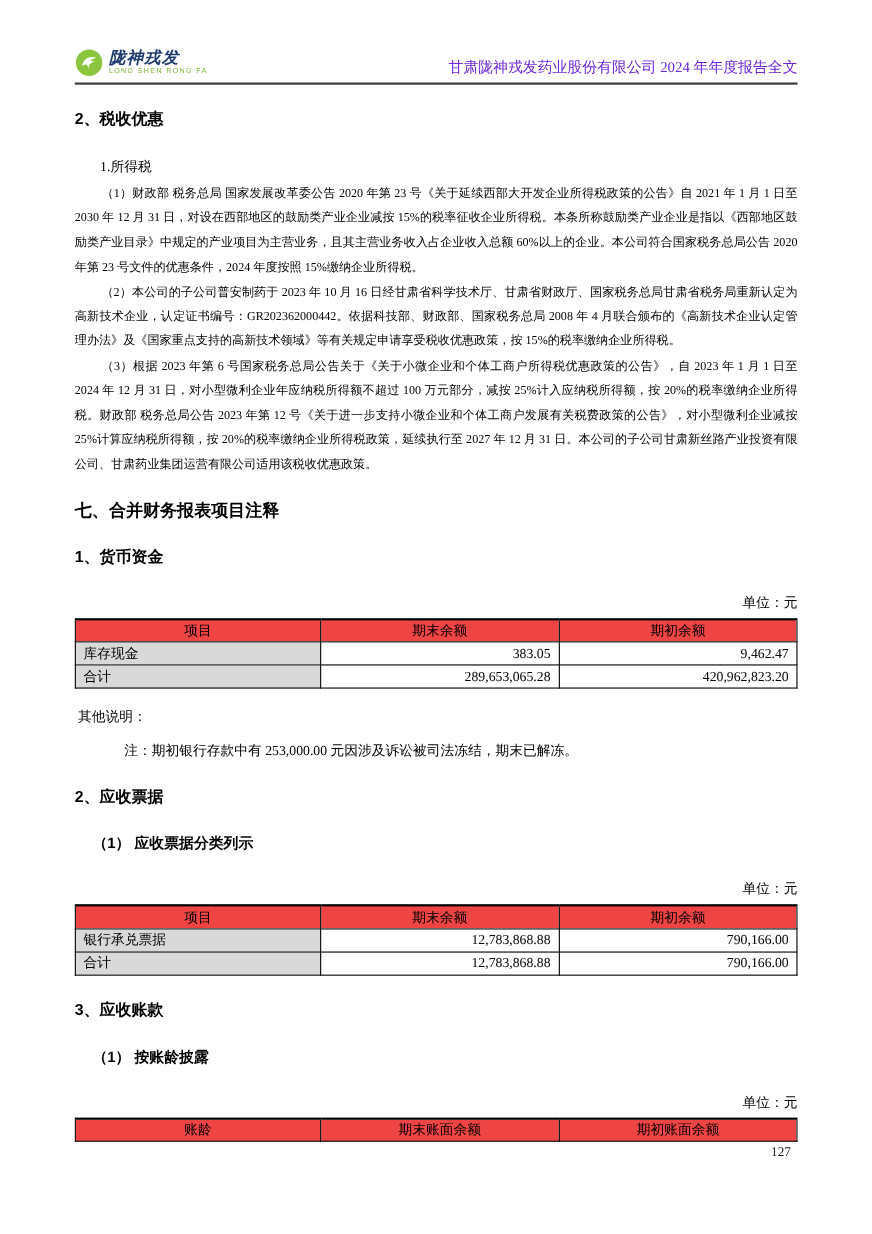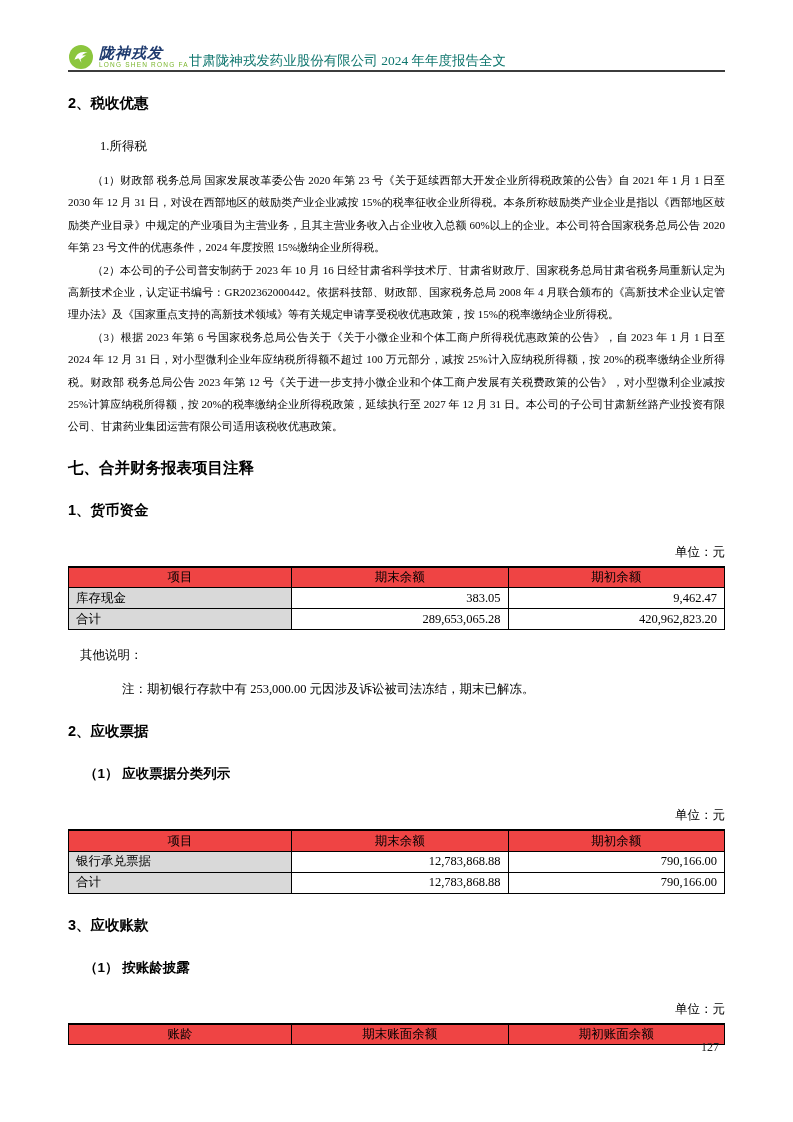--- a/index.html
+++ b/index.html
@@ -8,41 +8,41 @@
     width:793px; height:1122px;
     margin:0 auto;
     background:#fff;
     overflow:hidden;
     box-sizing:border-box;
     padding:44px 68px 0 68px;
     font-family:"Liberation Serif","DejaVu Serif",serif;
     color:#000;
   }
   
-  .hdr { display:flex; align-items:flex-end;
-         border-bottom:2.5px solid #3c3c3c; }
+  .hdr { display:flex; justify-content:space-between; align-items:flex-end;
+         padding-bottom:5px; border-bottom:2.5px solid #3c3c3c; }
   .logo { display:flex; align-items:center; gap:5px; }
   .logo svg { display:block; }
   .logo-txt { line-height:1; }
   .brand-cn { font-family:"Liberation Sans","DejaVu Sans",sans-serif;
               font-weight:700; font-style:italic; font-size:15px; color:#1e3a6e; letter-spacing:1px; }
   .brand-en { font-family:"Liberation Sans","DejaVu Sans",sans-serif;
               font-size:6.5px; color:#7ab62c; letter-spacing:1.2px; margin-top:2px; }
-  .doc-title { font-size:13.5px; color:#0f766e; }
+  .doc-title { font-size:13.5px; color:#6d28d9; }
 
   
   .h-num  { font-family:"Liberation Sans","DejaVu Sans",sans-serif; font-weight:700;
             font-size:14.5px; margin:22px 0 0 0; }
   .h-big  { font-family:"Liberation Sans","DejaVu Sans",sans-serif; font-weight:700;
             font-size:15.5px; margin:20px 0 0 0; }
   .h-sub  { font-family:"Liberation Sans","DejaVu Sans",sans-serif; font-weight:700;
             font-size:13.5px; margin:24px 0 0 0; padding-left:16px; }
 
   
-  .plain  { font-size:12.5px; line-height:22px; margin:12px; }
+  .plain  { font-size:12.5px; line-height:22px; margin:3px; }
   .lbl-income { margin-top:22px; padding-left:20px; }
   .para   { font-size:11px; line-height:22.4px; margin:0; text-align:justify;
             text-indent:2.2em; }
   .note-label { margin-top:14px; }
   .note-line  { margin-top:9px; padding-left:42px; }
 
   .unit { font-size:12.5px; text-align:right; margin-top:24px; }
 
   
   table.fin { width:100%; border-collapse:collapse; table-layout:fixed; margin-top:5px; }

